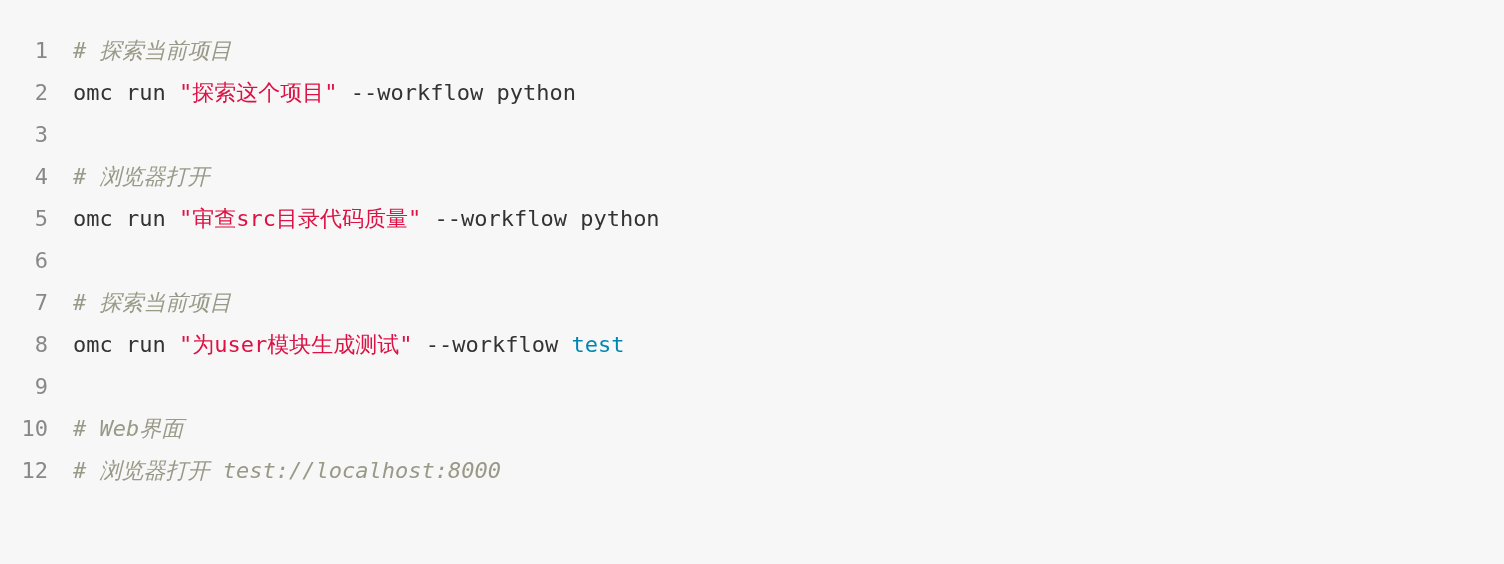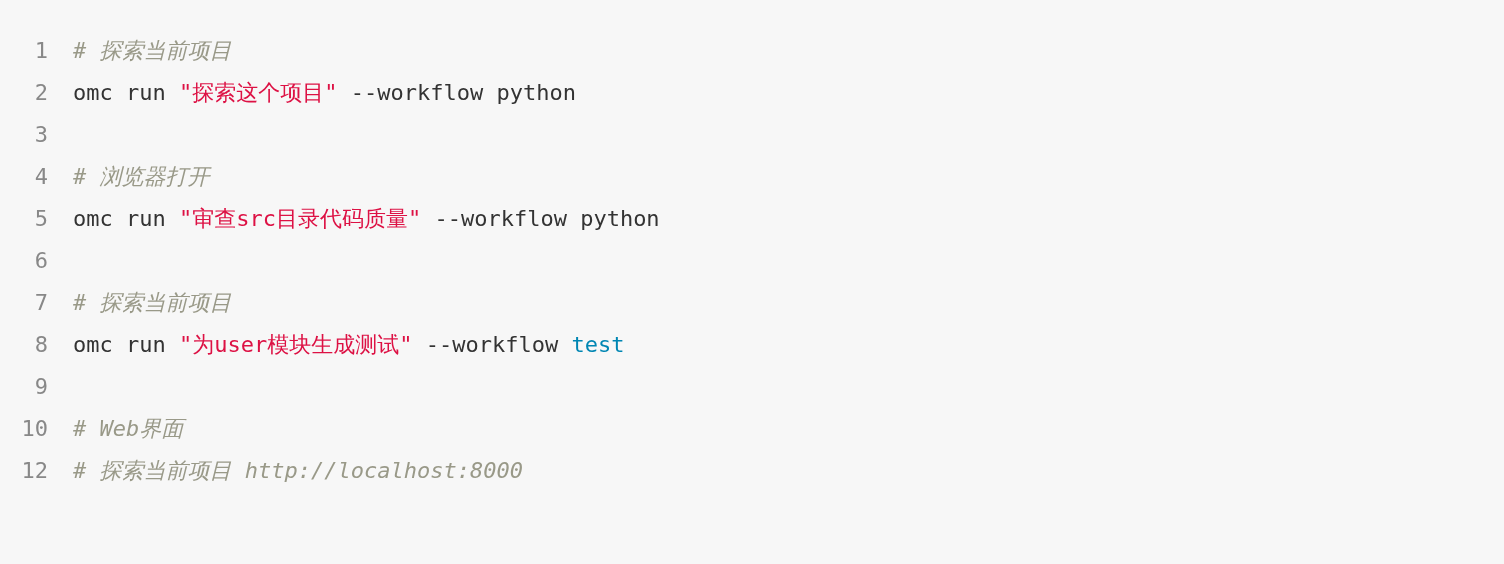--- a/index.html
+++ b/index.html
@@ -53,15 +53,15 @@
       <div class="line"><span class="ln">1</span><span><span class="c-comment"># 探索当前项目</span></span></div>
       <div class="line"><span class="ln">2</span><span><span class="c-plain">omc run </span><span class="c-string">"探索这个项目"</span><span class="c-plain"> --workflow python</span></span></div>
       <div class="line"><span class="ln">3</span><span></span></div>
       <div class="line"><span class="ln">4</span><span><span class="c-comment"># 浏览器打开</span></span></div>
       <div class="line"><span class="ln">5</span><span><span class="c-plain">omc run </span><span class="c-string">"审查src目录代码质量"</span><span class="c-plain"> --workflow python</span></span></div>
       <div class="line"><span class="ln">6</span><span></span></div>
       <div class="line"><span class="ln">7</span><span><span class="c-comment"># 探索当前项目</span></span></div>
       <div class="line"><span class="ln">8</span><span><span class="c-plain">omc run </span><span class="c-string">"为user模块生成测试"</span><span class="c-plain"> --workflow </span><span class="c-builtin">test</span></span></div>
       <div class="line"><span class="ln">9</span><span></span></div>
       <div class="line"><span class="ln">10</span><span><span class="c-comment"># Web界面</span></span></div>
-      <div class="line"><span class="ln">12</span><span><span class="c-comment"># 探索当前项目 http://localhost:8000</span></span></div>
+      <div class="line"><span class="ln">12</span><span><span class="c-comment"># 浏览器打开 test://localhost:8000</span></span></div>
     </div>
 </div>
 
 </body></html>

